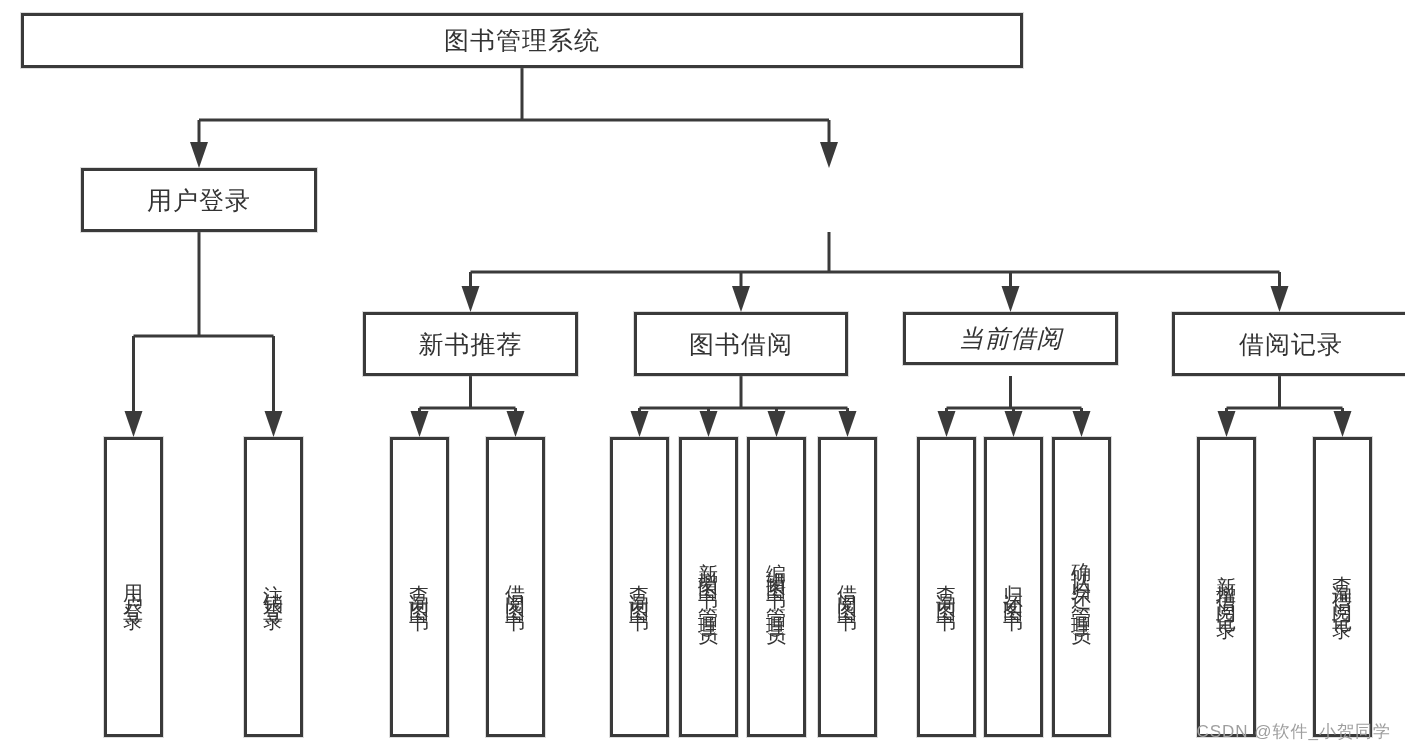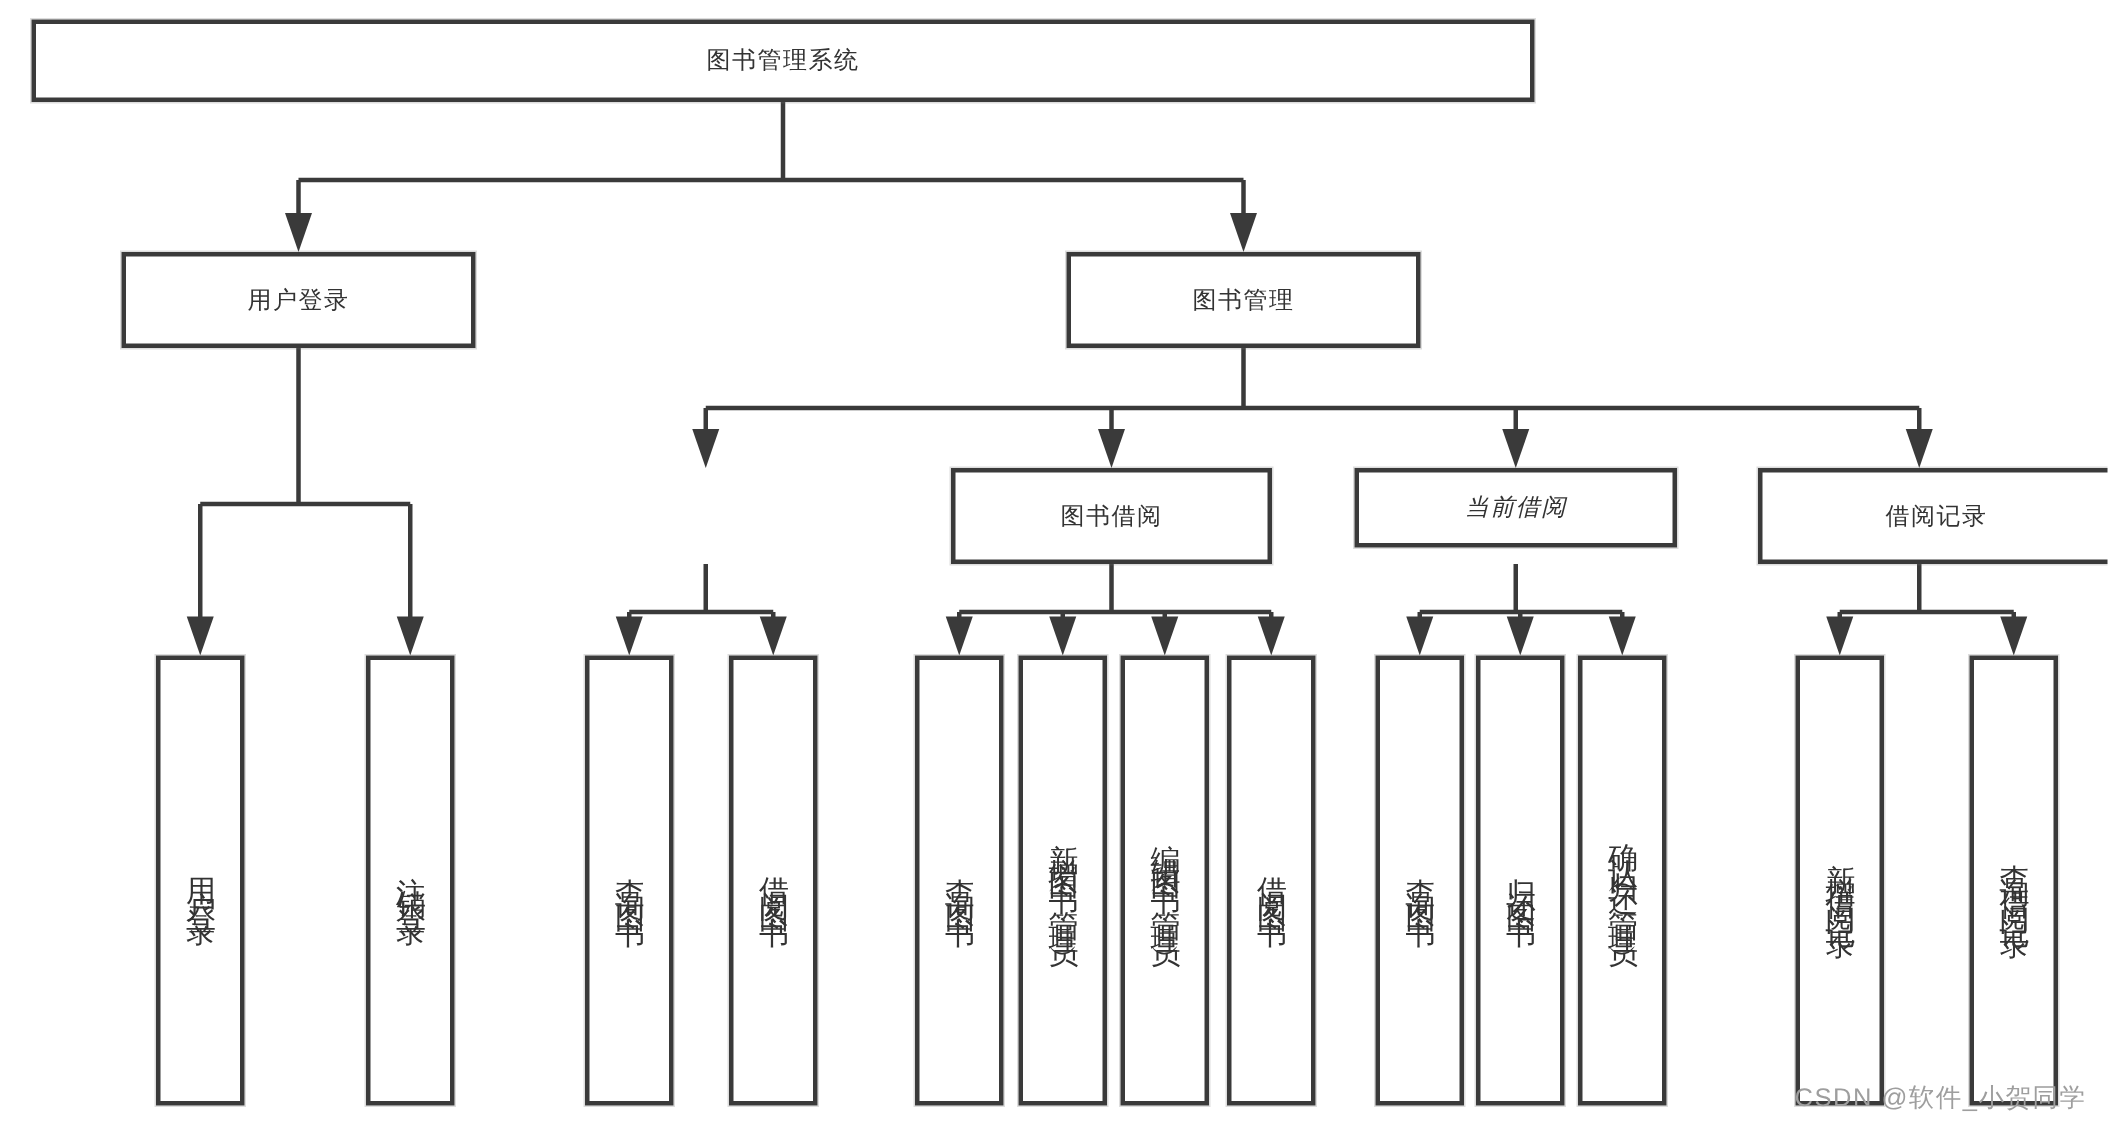--- a/index.html
+++ b/index.html
@@ -29,21 +29,21 @@
   .box {
     position: absolute;
     border: 3px solid var(--line);
     background: #fff;
     display: flex;
     align-items: center;
     justify-content: center;
     color: var(--text);
     box-shadow: 0 0 0 1px rgba(120,120,120,0.25);
   }
-  .box-h { font-size: 16px; letter-spacing: 1px; }
+  .box-h { font-size: 25px; letter-spacing: 1px; }
   .box-h .label { white-space: nowrap; }
   .box-v { font-size: 20px; }
   .box-v .label {
     writing-mode: vertical-rl;
     text-orientation: mixed;
     letter-spacing: 9px;
     line-height: 1.1;
     white-space: nowrap;
   }
   .watermark {
@@ -120,24 +120,24 @@
     </g>
   </svg>
 
   <div class="box box-h" style="left:21px; top:13px; width:1002px; height:55px;">
     <span class="label">图书管理系统</span>
   </div>
 
   <div class="box box-h" style="left:81px; top:168px; width:236px; height:64px;">
     <span class="label">用户登录</span>
   </div>
-  <div class="box box-h" style="left:711px; top:168px; width:236px; height:64px;">
-    <span class="label">图书管理</span>
+
+  <div class="box box-h" style="left:363px; top:312px; width:215px; height:64px;">
+    <span class="label">新书推荐</span>
   </div>
-
   <div class="box box-h" style="left:634px; top:312px; width:214px; height:64px;justify-content:center;">
     <span class="label">图书借阅</span>
   </div>
   <div class="box box-h" style="left:903px; top:312px; width:215px; height:53px;font-style:italic;">
     <span class="label">当前借阅</span>
   </div>
   <div class="box box-h" style="left:1172px; top:312px; width:238px; height:64px;">
     <span class="label">借阅记录</span>
   </div>
 

